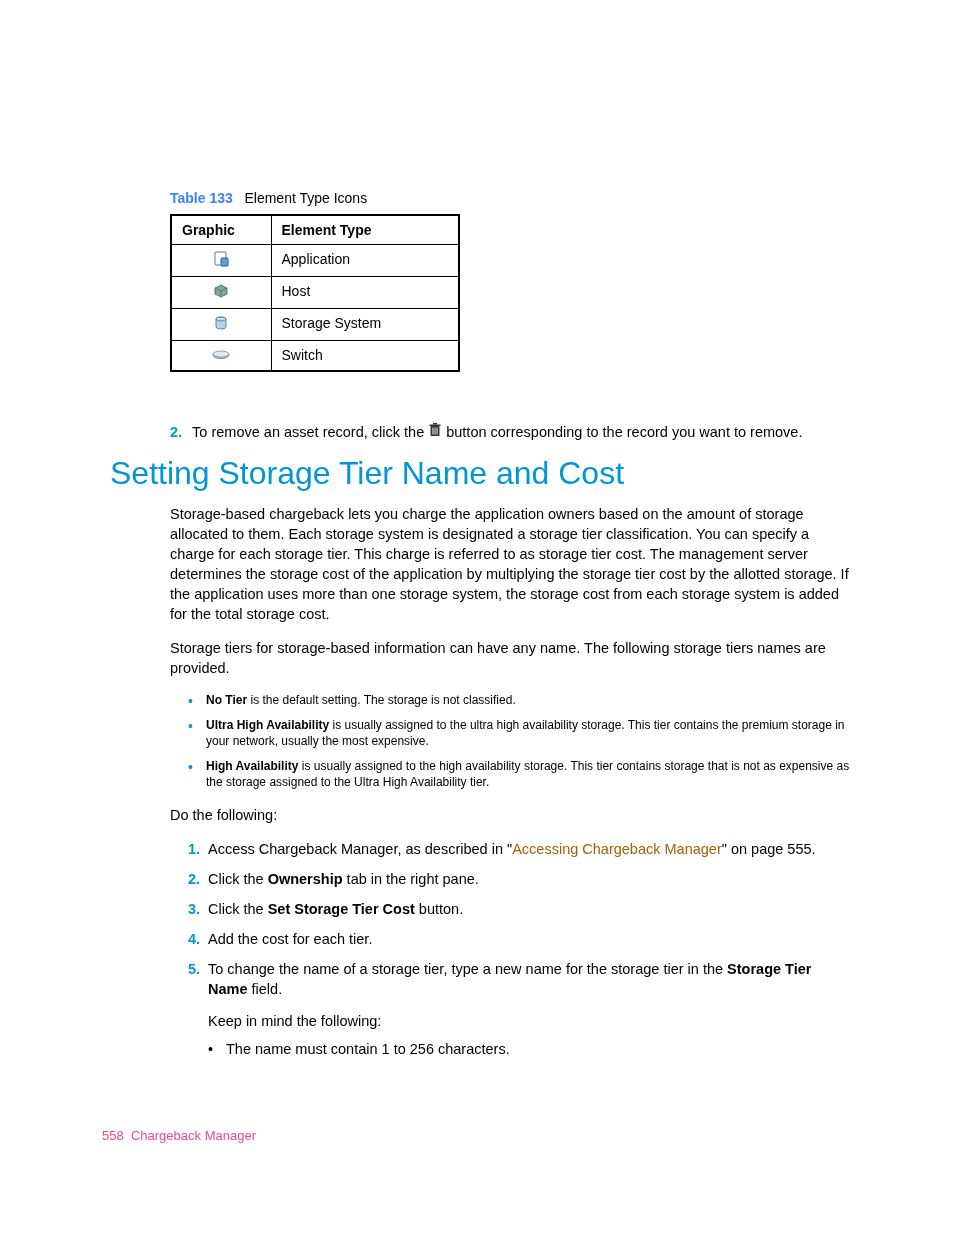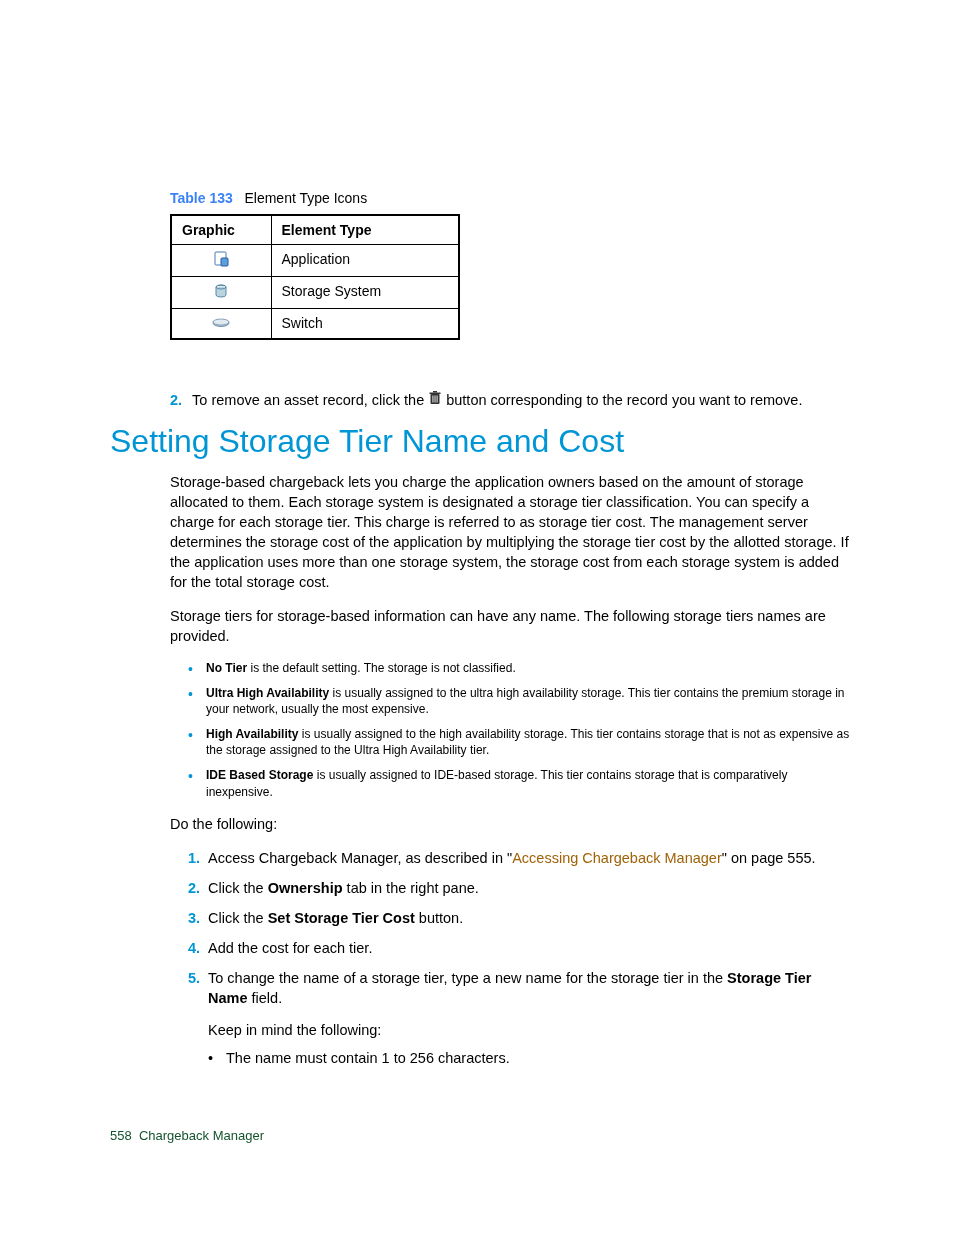--- a/index.html
+++ b/index.html
@@ -122,24 +122,24 @@
     content: "•";
     color: #000;
     position: absolute;
     left: 0;
     top: 0;
   }
   .link { color: #a16207; }
   b { font-weight: bold; }
   .footer {
     position: absolute;
-    left: 110px;
+    left: 102px;
     bottom: 92px;
     font-size: 13px;
-    color: #14532d;
+    color: #ec4899;
   }
 </style>
 </head>
 <body>
 
 <div class="page">
 
   <div class="table-caption">
     <span class="tnum">Table 133</span>&nbsp;&nbsp;&nbsp;<span>Element Type Icons</span>
   </div>
@@ -153,20 +153,31 @@
     <tr>
       <td class="gcell">
         <span class="icon-box">
           <svg width="16" height="16" viewBox="0 0 16 16">
             <rect x="2" y="1" width="11" height="13" rx="1" fill="#ffffff" stroke="#4a79b5" stroke-width="1"></rect>
             <rect x="8" y="7" width="7" height="8" rx="1" fill="#5aa0dd" stroke="#2a5a9a"></rect>
           </svg>
         </span>
       </td>
       <td>Application</td>
+    </tr>
+    <tr>
+      <td class="gcell">
+        <span class="icon-box">
+          <svg width="16" height="16" viewBox="0 0 16 16">
+            <path d="M2 5 L8 2 L14 5 L14 11 L8 14 L2 11 Z" fill="#7aa89a" stroke="#3a6a5a" stroke-width="0.8"></path>
+            <path d="M2 5 L8 8 L14 5 M8 8 L8 14" fill="none" stroke="#3a6a5a" stroke-width="0.6"></path>
+          </svg>
+        </span>
+      </td>
+      <td>Host</td>
     </tr>
     <tr>
       <td class="gcell">
         <span class="icon-box">
           <svg width="16" height="16" viewBox="0 0 16 16">
             <ellipse cx="8" cy="4" rx="5" ry="2" fill="#d8e8ef" stroke="#5a8aa5"></ellipse>
             <path d="M3 4 L3 12 A5 2 0 0 0 13 12 L13 4" fill="#b8d4e0" stroke="#5a8aa5"></path>
             <ellipse cx="8" cy="4" rx="5" ry="2" fill="none" stroke="#5a8aa5"></ellipse>
           </svg>
         </span>
@@ -205,21 +216,20 @@
 
   <h1 class="section-heading">Setting Storage Tier Name and Cost</h1>
 
   <p class="body">Storage-based chargeback lets you charge the application owners based on the amount of storage allocated to them. Each storage system is designated a storage tier classification. You can specify a charge for each storage tier. This charge is referred to as storage tier cost. The management server determines the storage cost of the application by multiplying the storage tier cost by the allotted storage. If the application uses more than one storage system, the storage cost from each storage system is added for the total storage cost.</p>
   <p class="body">Storage tiers for storage-based information can have any name. The following storage tiers names are provided.</p>
 
   <ul class="bullets">
     <li><b>No Tier</b><span> is the default setting. The storage is not classified.</span></li>
     <li><b>Ultra High Availability</b><span> is usually assigned to the ultra high availability storage. This tier contains the premium storage in your network, usually the most expensive.</span></li>
     <li><b>High Availability</b><span> is usually assigned to the high availability storage. This tier contains storage that is not as expensive as the storage assigned to the Ultra High Availability tier.</span></li>
-    <li><b>IDE Based Storage</b><span> is usually assigned to IDE-based storage. This tier contains storage that is comparatively inexpensive.</span></li>
   </ul>
 
   <p class="body">Do the following:</p>
 
   <ol class="steps">
     <li>
       <span class="onum">1.</span>
       <span>Access Chargeback Manager, as described in "</span><span class="link">Accessing Chargeback Manager</span><span>" on page 555.</span>
     </li>
     <li>

